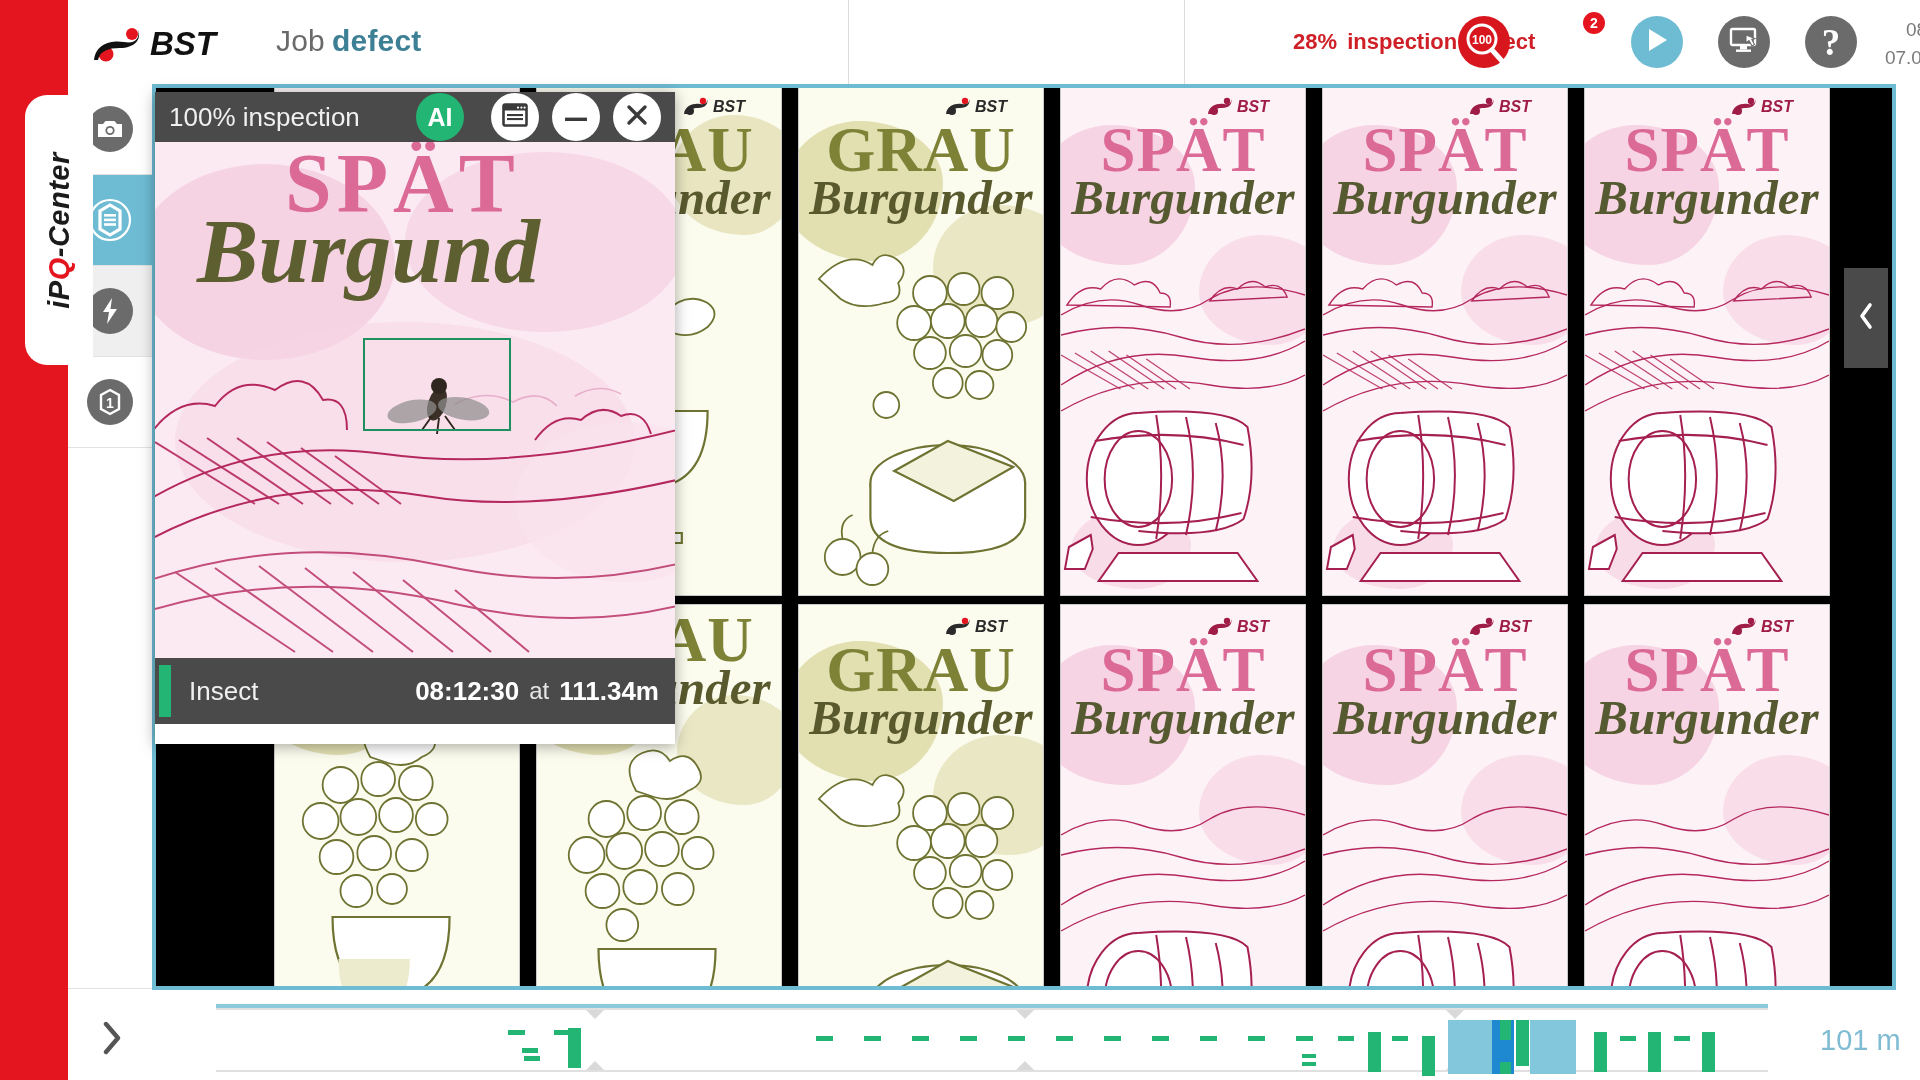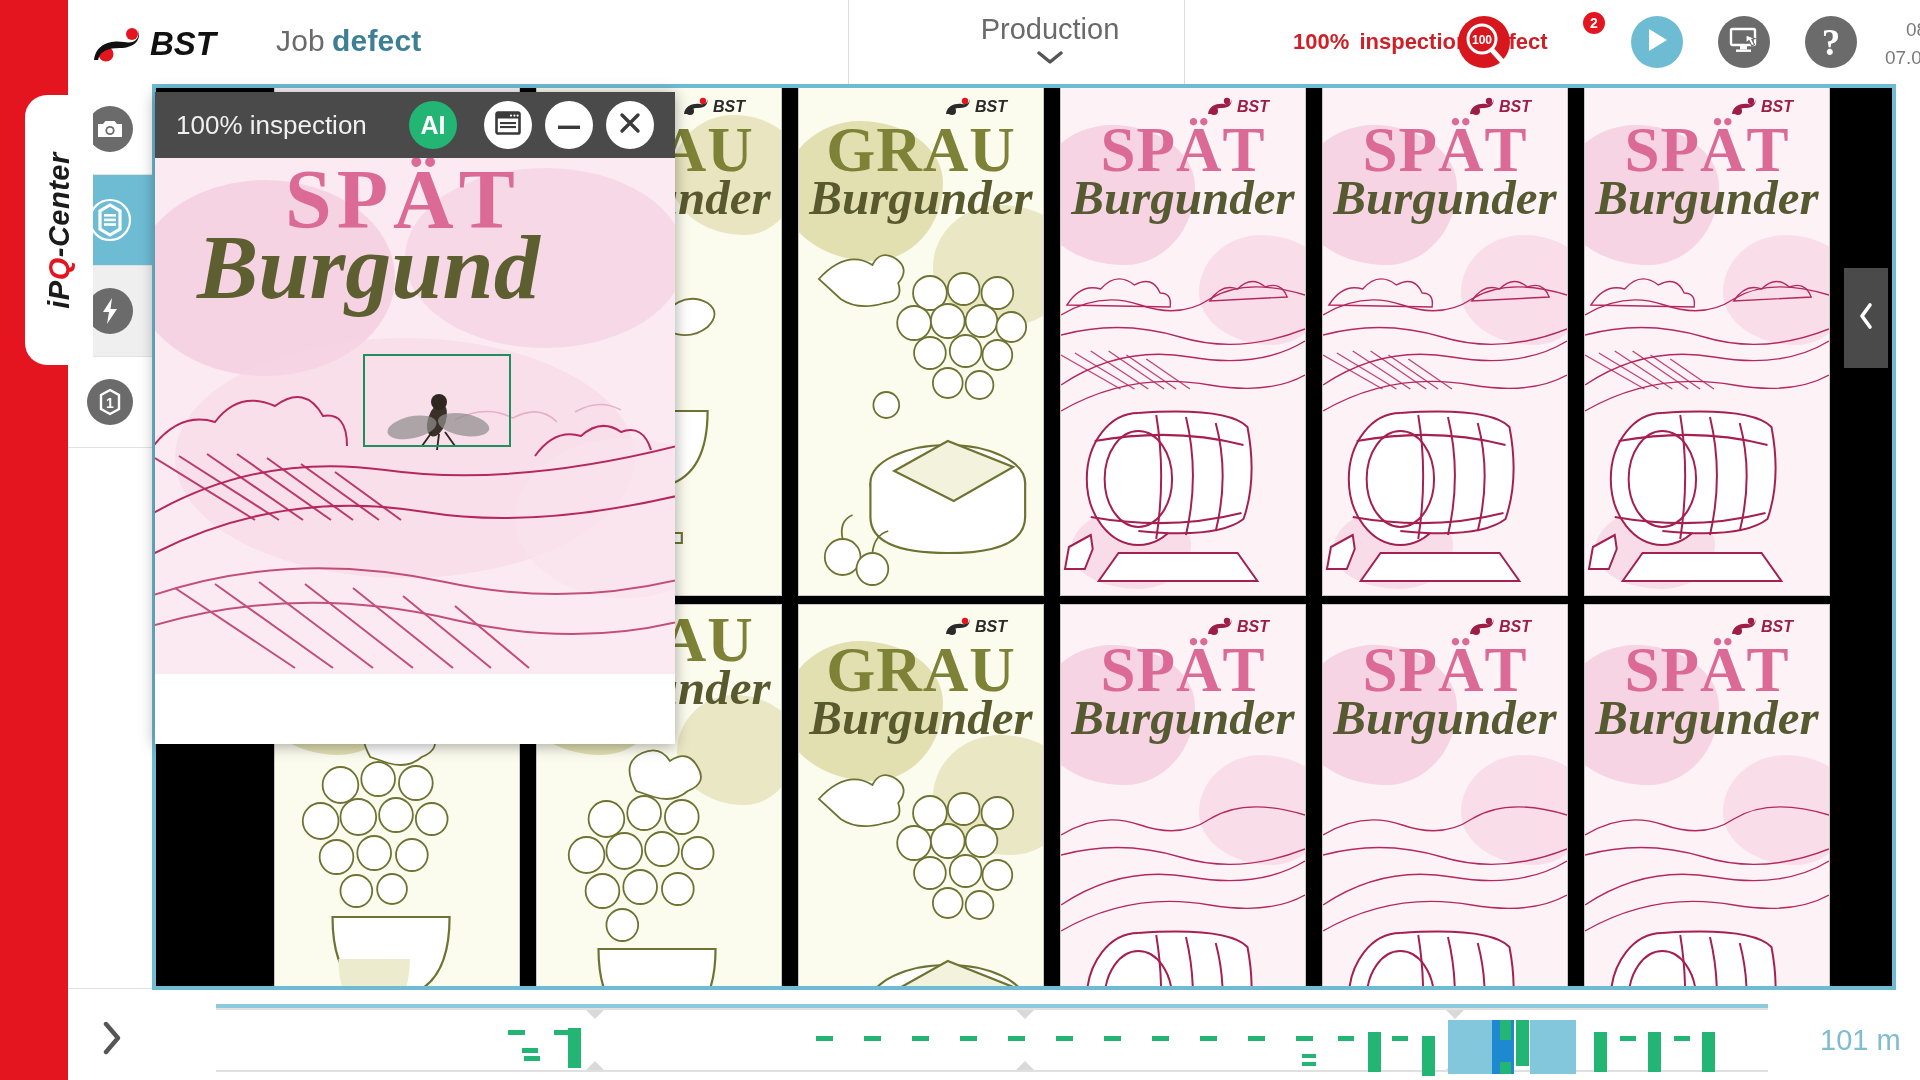--- a/index.html
+++ b/index.html
@@ -105,22 +105,22 @@
   .gutterL{ position:absolute; left:0; top:0; width:110px; height:898px; background:#000; z-index:6;}
   .gutterR{ position:absolute; right:0; top:0; width:60px; height:898px; background:#000; z-index:6;}
 
   
   .collapse{ position:absolute; right:4px; top:180px; width:44px; height:100px;
     background:#4a4a4a; z-index:9; display:flex; align-items:center; justify-content:center; }
 
   
   .popup{ position:absolute; left:155px; top:92px; width:520px; height:652px;
     background:#fff; z-index:20; box-shadow:0 2px 14px rgba(0,0,0,.35); }
-  .pop-head{ height:66px; background:#4a4a4a; display:flex; align-items:center;
-    padding:0 21px; }
+  .pop-head{ height:50px; background:#4a4a4a; display:flex; align-items:center;
+    padding:0 14px; }
   .pop-title{ color:#f0f0f0; font-size:26px; flex:1; }
   .ai-badge{ width:48px; height:48px; border-radius:50%; background:#22b573;
     color:#fff; font-size:25px; font-weight:700; display:flex; align-items:center;
     justify-content:center; margin-right:14px; }
   .pop-btn{ width:48px; height:48px; border-radius:50%; background:#fff;
     display:flex; align-items:center; justify-content:center; margin-left:13px; }
 
   .pop-img{ position:relative; height:516px; overflow:hidden; background:#fce7f0; }
   .pop-foot{ height:66px; background:#4a4a4a; display:flex; align-items:center;
     padding:0 16px 0 0; }
@@ -168,31 +168,23 @@
       </svg>
     </div>
 
     <div class="hdr-job">
       <span>Job</span><span class="jobval">defect</span>
     </div>
 
     <div class="hdr-sep" style="left:780px"></div>
     <div class="hdr-sep" style="left:1116px"></div>
 
-    <div class="hdr-mode">
-      <div class="mtxt">Production</div>
-      <span class="chev">
-        <svg width="26" height="14" viewBox="0 0 26 14">
-            <path d="M2 2 L13 11 L24 2" stroke="#555" stroke-width="3.4" fill="none" stroke-linecap="round" stroke-linejoin="round"></path>
-          </svg>
-      </span>
-    </div>
 
     <div class="hdr-status">
-      <span class="pct">100%</span>
+      <span class="pct">28%</span>
       <span>inspection: defect</span>
     </div>
 
     <div class="badge-count">2</div>
     <div class="badge100">
       <svg viewBox="0 0 52 52" width="52" height="52">
         <circle cx="26" cy="26" r="26" fill="#d8161d"></circle>
         <circle cx="24" cy="23" r="14" fill="none" stroke="#fff" stroke-width="3"></circle>
         <line x1="34" y1="34" x2="44" y2="45" stroke="#fff" stroke-width="5" stroke-linecap="round"></line>
         <text x="24" y="28" text-anchor="middle" font-family="Liberation Sans, sans-serif" font-size="12" font-weight="bold" fill="#fff">100</text>
@@ -885,20 +877,27 @@
           <ellipse cx="-26" cy="2" rx="25" ry="11" fill="#8e8e8e" opacity=".72" transform="rotate(-12)"></ellipse>
           <ellipse cx="27" cy="0" rx="26" ry="11" fill="#8e8e8e" opacity=".72" transform="rotate(10)"></ellipse>
           <g stroke="#2f271f" stroke-width="1.9" fill="none">
             <path d="M-5 12 l-10 14 M2 14 l-2 16 M8 12 l10 14"></path>
           </g>
         </g>
       </svg>
       <div class="defect-box"></div>
     </div>
 
+    <div class="pop-foot">
+      <div class="foot-bar"></div>
+      <div class="foot-name">Insect</div>
+      <div class="foot-time">08:12:30</div>
+      <div class="foot-at">at</div>
+      <div class="foot-pos">111.34m</div>
+    </div>
   </div>
 
   <div class="timeline">
     <div class="tl-bottombar"></div>
 
     <div class="tl-scroll">
       <span>
         <svg width="22" height="34" viewBox="0 0 22 34">
             <path d="M5 3 L17 17 L5 31" stroke="#555" stroke-width="4.4" fill="none" stroke-linecap="round" stroke-linejoin="round"></path>
           </svg>

